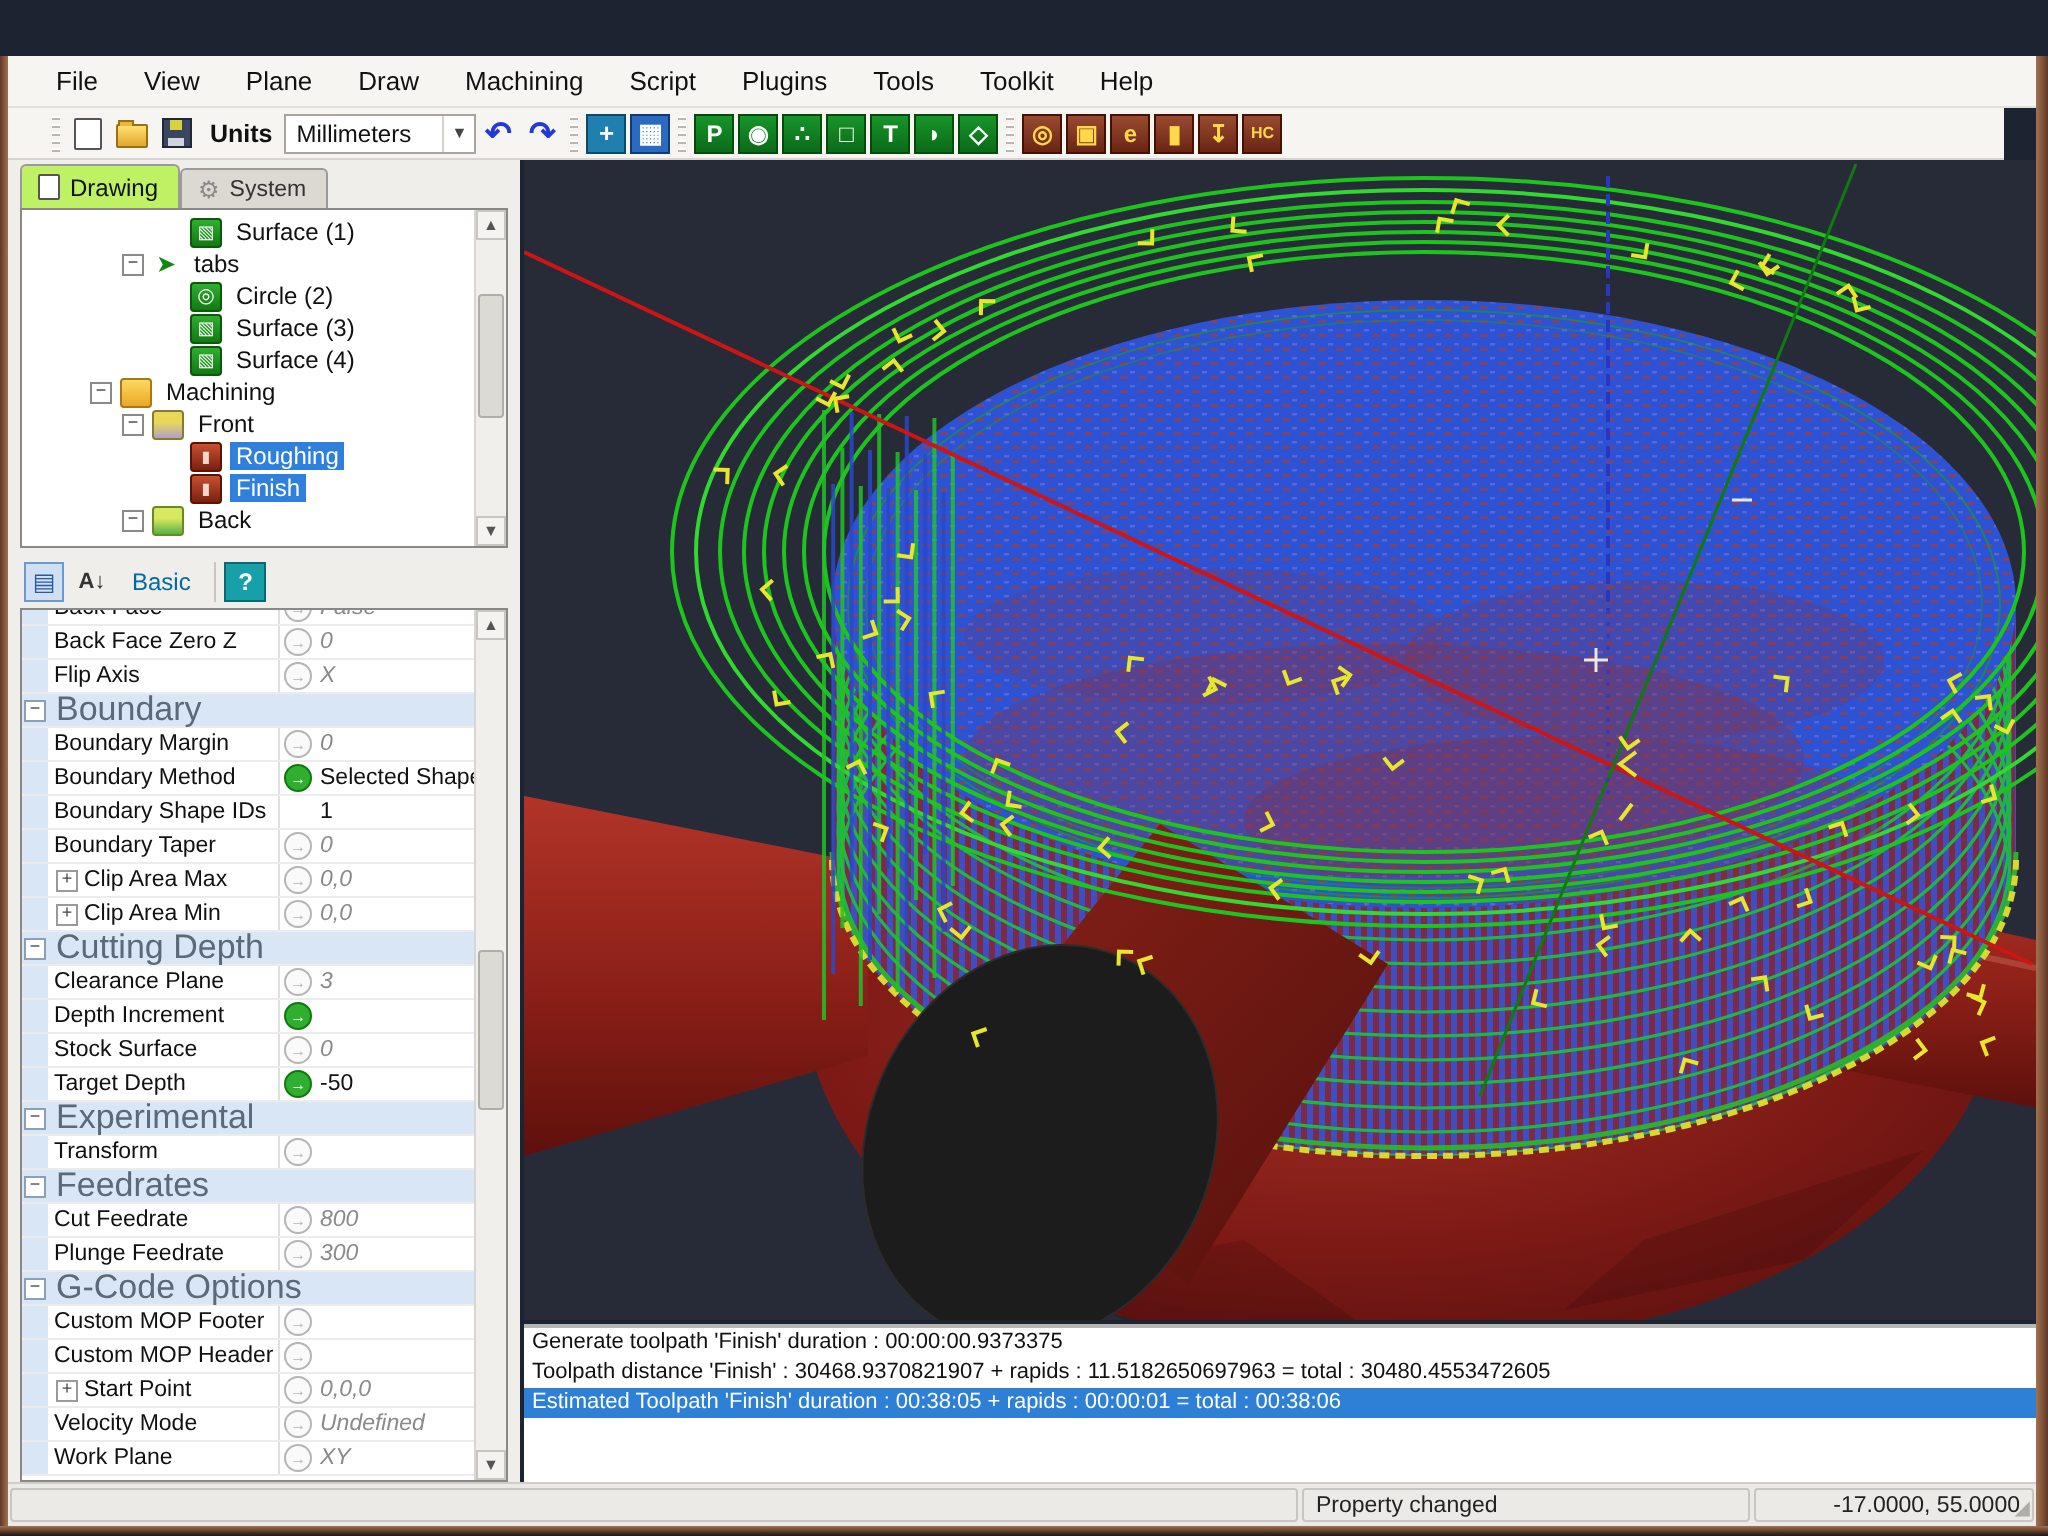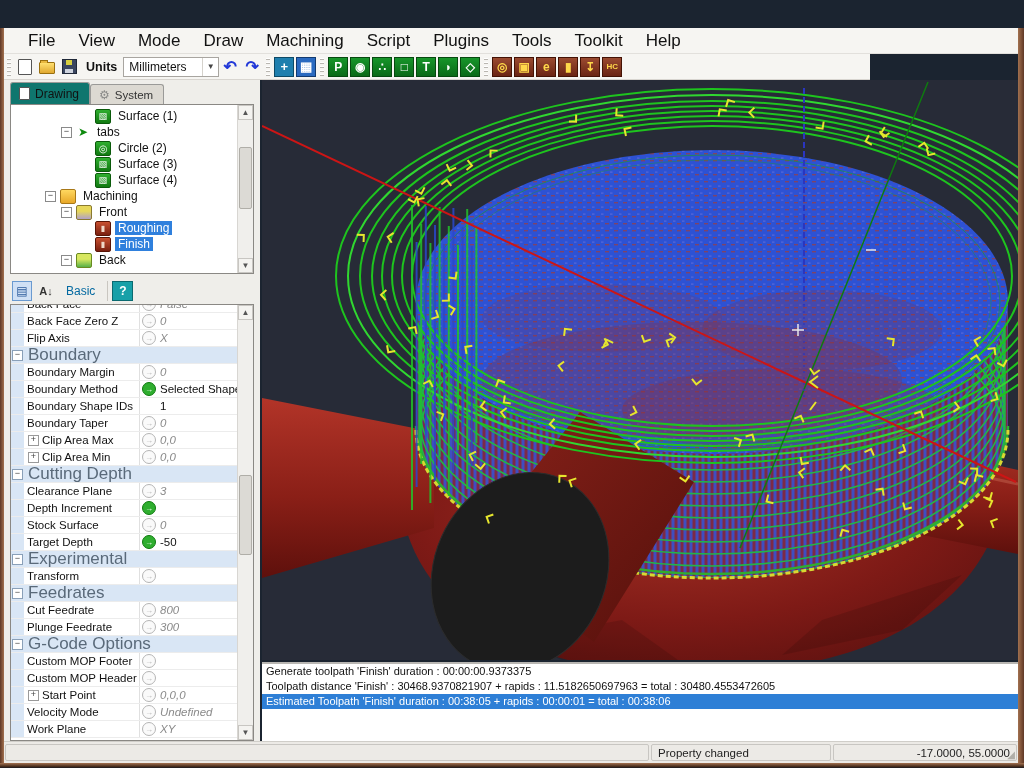--- a/index.html
+++ b/index.html
@@ -20,23 +20,23 @@
     background:linear-gradient(#dfb894,#b械 70%,#a97a56);background:linear-gradient(#e2bb96,#b98a64);
     color:#fff;font-size:11px;font-weight:bold;display:flex;align-items:center;justify-content:center;
     box-shadow:inset 0 0 2px rgba(80,40,20,.6);text-shadow:0 1px 1px rgba(60,30,10,.7);}
   .frame-l{left:0;top:28px;width:4px;height:735px;background:linear-gradient(90deg,#5f3826,#a3714f);}
   .frame-r{left:1018px;top:28px;width:6px;height:735px;background:linear-gradient(90deg,#a3714f,#5f3826);}
   .frame-b{left:0;top:763px;width:1024px;height:5px;background:linear-gradient(#a3714f,#3a2315 80%,#141c2c);}
 
   
   #menubar{left:4px;top:28px;width:1014px;height:26px;background:#f6f5f2;border-bottom:1px solid #e2e0dc;
     display:flex;align-items:center;padding-left:14px;box-sizing:border-box;}
-  .mitem{font-size:17px;color:#111;padding:3px 10px;margin-right:3px;}
-  #toolbar{left:4px;top:54px;width:866px;height:26px;background:#f6f5f2;border-bottom:1px solid #d8d5d0;
-    display:flex;align-items:center;box-sizing:border-box;padding-left:0;}
+  .mitem{font-size:13px;color:#111;padding:3px 10px;margin-right:3px;}
+  #toolbar{left:4px;top:54px;width:998px;height:26px;background:#f6f5f2;border-bottom:1px solid #d8d5d0;
+    display:flex;align-items:center;box-sizing:border-box;padding-left:19px;}
   .grip{width:4px;height:18px;margin:0 3px;background:repeating-linear-gradient(#fff 0 1px,#b9b6b0 1px 2px,transparent 2px 4px);}
   .sep{width:1px;height:20px;background:#c9c6c0;margin:0 4px;}
   .tbi{width:20px;height:20px;margin:0 1px;display:flex;align-items:center;justify-content:center;
     font-size:13px;flex:none;box-sizing:border-box;}
   .tbi.plain{color:#333;}
   .pageic{width:12px;height:14px;background:#fff;border:1px solid #555;border-radius:1px;}
   .folderic{width:14px;height:10px;background:linear-gradient(#ffe070,#e0a830);border:1px solid #9a7010;border-radius:1px;margin-top:3px;position:relative;}
   .folderic:before{content:"";position:absolute;left:0;top:-3px;width:6px;height:2px;background:#e8b840;border:1px solid #9a7010;border-bottom:none;}
   .floppyic{width:13px;height:13px;background:#3a4660;border:1px solid #202838;position:relative;}
   .floppyic:before{content:"";position:absolute;left:3px;top:0;width:6px;height:5px;background:#d8d040;}
@@ -51,21 +51,21 @@
   .tbi.blue2{background:#2a6ac0;color:#fff;border:1px solid #123a70;font-weight:bold;}
   .tbi.green{background:linear-gradient(#17952a,#0a6a18);color:#fff;border:1px solid #titan;border:1px solid #06490f;font-weight:bold;font-size:12px;}
   .tbi.maroon{background:linear-gradient(#9a4a30,#6a2414);color:#ffd84a;border:1px solid #441205;font-weight:bold;font-size:12px;}
   .tbi.maroon.small{font-size:8px;letter-spacing:0;}
 
   
   #leftpanel{left:4px;top:80px;width:256px;height:661px;background:#efeeea;}
   #tabstrip{left:0;top:0;width:256px;height:24px;display:flex;align-items:flex-end;padding-left:6px;box-sizing:border-box;}
   .tab{display:flex;align-items:center;gap:5px;font-size:12px;color:#111;border:1px solid #9a9a98;
     border-bottom:none;border-radius:3px 3px 0 0;padding:3px 10px 3px 8px;}
-  .tab.active{background:#0f766e;height:15px;text-align:right;}
+  .tab.active{background:#bef264;height:15px;text-align:right;}
   .tab.inactive{background:#dcd9d2;height:13px;font-size:11.5px;color:#333;}
   .wrench{color:#8a8a88;font-size:12px;}
   #treebox{left:6px;top:24px;width:244px;height:170px;background:#fff;border:1px solid #8a8884;
     box-sizing:border-box;overflow:hidden;position:absolute;}
   .trow{height:16px;display:flex;align-items:center;font-size:12px;color:#111;white-space:nowrap;}
   .texp{width:9px;height:9px;border:1px solid #8a8a8a;background:#fff;font-size:9px;line-height:7px;
     text-align:center;color:#333;margin-right:4px;flex:none;}
   .ticon{width:14px;height:13px;flex:none;margin-right:4px;display:flex;align-items:center;justify-content:center;
     font-size:11px;border-radius:2px;}
   .ic-surface{background:linear-gradient(#2fae2f,#117a11);color:#fff;border:1px solid #0a5a0a;font-size:9px;}
@@ -114,37 +114,37 @@
   #viewport{left:262px;top:80px;width:756px;height:580px;background:#272b37;overflow:hidden;}
   #logarea{left:262px;top:662px;width:756px;height:79px;background:#fff;border-top:2px solid #b8b6b2;box-sizing:border-box;}
   .logline{height:15px;line-height:15px;font-size:11px;color:#111;padding-left:4px;white-space:nowrap;}
   .logline.sel{background:#2e7fd6;color:#fff;}
 
   
   #statusbar{left:4px;top:741px;width:1014px;height:22px;background:#eceae6;display:flex;align-items:stretch;
      border-top:1px solid #d0cec9;box-sizing:border-box;font-size:11.5px;color:#222;}
   .ssec{border:1px solid #c8c6c2;border-radius:2px;margin:2px 1px;display:flex;align-items:center;padding:0 6px;box-sizing:border-box;background:#eceae6;}
   #ssec1{width:644px;}
-  #ssec2{width:180px;}
+  #ssec2{width:224px;}
   #ssec3{flex:1;justify-content:flex-end;position:relative;padding-left:35px;}
   .gripglyph{position:absolute;right:1px;bottom:0px;color:#b0aea8;font-size:10px;}
 </style>
 </head>
 <body>
 
 <div id="win">
 
   <div class="abs frame-l"></div>
   <div class="abs frame-r"></div>
   <div class="abs frame-b"></div>
 
   <div id="menubar" class="abs">
     <span class="mitem">File</span>
     <span class="mitem">View</span>
-    <span class="mitem">Mode</span>
+    <span class="mitem">Plane</span>
     <span class="mitem">Draw</span>
     <span class="mitem">Machining</span>
     <span class="mitem">Script</span>
     <span class="mitem">Plugins</span>
     <span class="mitem">Tools</span>
     <span class="mitem">Toolkit</span>
     <span class="mitem">Help</span>
   </div>
 
   <div id="toolbar" class="abs">

